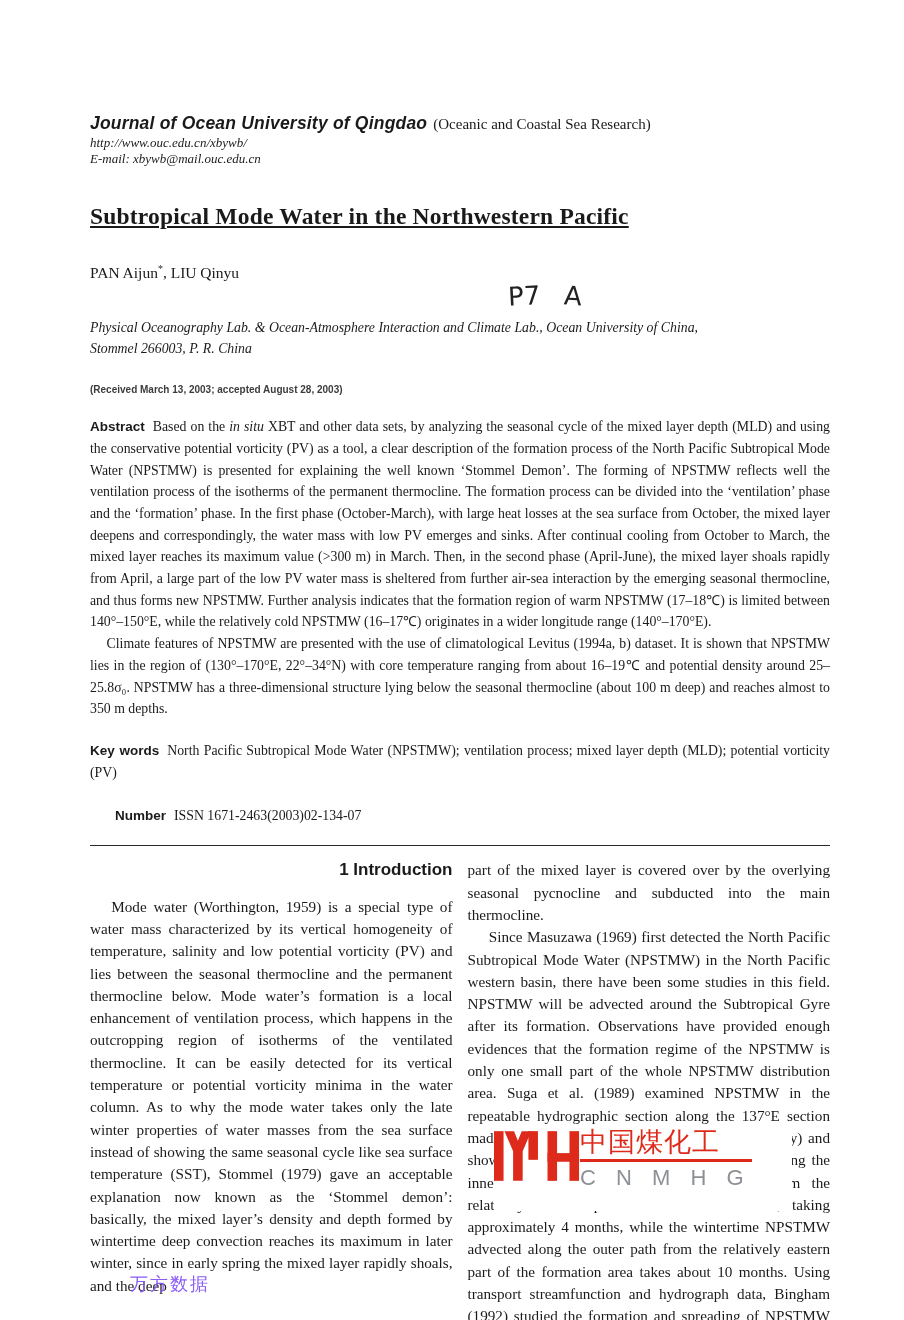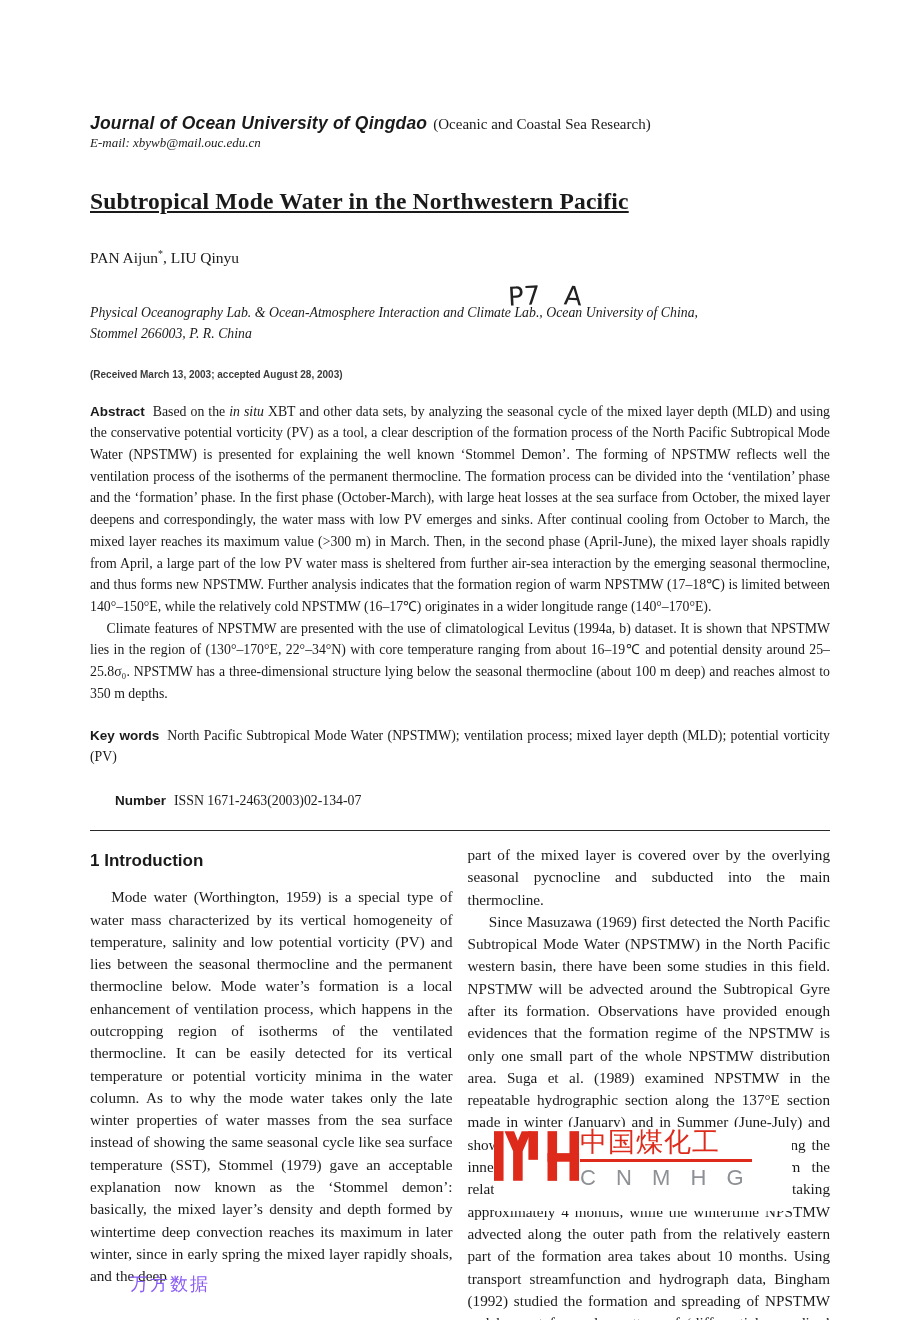--- a/index.html
+++ b/index.html
@@ -33,21 +33,21 @@
   .abstract p{margin:0;}
   .abstract p.p2{text-indent:1.2em;}
   .it{font-style:italic;}
   .keywords{margin-top:20px;font-size:13.8px;line-height:21.7px;text-align:justify;}
   .number-line{margin-top:25px;font-size:13.8px;padding-left:25px;}
   .rule{margin-top:21px;border-top:1.6px solid #2a2a2a;width:740px;}
   
   .columns{display:flex;gap:15px;margin-top:13px;}
   .col{width:363px;font-size:15.2px;line-height:22.3px;text-align:justify;}
   .col p{margin:0;}
-  .sec-heading{font-family:"Liberation Sans", sans-serif;font-weight:bold;font-size:17px;margin:6px 0 14px 0;text-align:left;}
+  .sec-heading{font-family:"Liberation Sans", sans-serif;font-weight:bold;font-size:17px;margin:0 0 14px 0;text-align:right;}
   .indent{text-indent:1.4em;}
   
   .watermark{
     position:absolute;left:494px;top:1127px;width:298px;height:84px;
     background:#ffffff;display:flex;gap:0;align-items:flex-start;z-index:5;
   }
   .wm-right{display:flex;flex-direction:column;align-items:flex-start;}
   .wm-cn{font-family:"Liberation Sans", sans-serif;font-size:27px;line-height:30px;letter-spacing:1px;font-weight:500;}
   .wm-underline{width:172px;border-top:3px solid;margin:2px 0 3px 0;}
   .wm-latin{font-family:"Liberation Sans", sans-serif;font-size:22px;letter-spacing:7px;line-height:26px;}
@@ -56,20 +56,21 @@
 </style>
 </head>
 <body>
 
 <div class="page">
   <div class="content">
 
     <div class="journal-line">
       <span class="journal-name">Journal of Ocean University of Qingdao</span><span class="journal-subtitle">(Oceanic and Coastal Sea Research)</span>
     </div>
+    <div class="url-line">http://www.ouc.edu.cn/xbywb/</div>
     <div class="email-line">E-mail: xbywb@mail.ouc.edu.cn</div>
 
     <div class="article-title">Subtropical Mode Water in the Northwestern Pacific</div>
     <div class="authors">
       <span>PAN Aijun</span><sup>*</sup><span>, LIU Qinyu</span>
     </div>
 
     <div class="affiliation">
       <div>Physical Oceanography Lab. &amp; Ocean-Atmosphere Interaction and Climate Lab., Ocean University of China,</div>
       <div>Stommel 266003, P. R. China</div>

